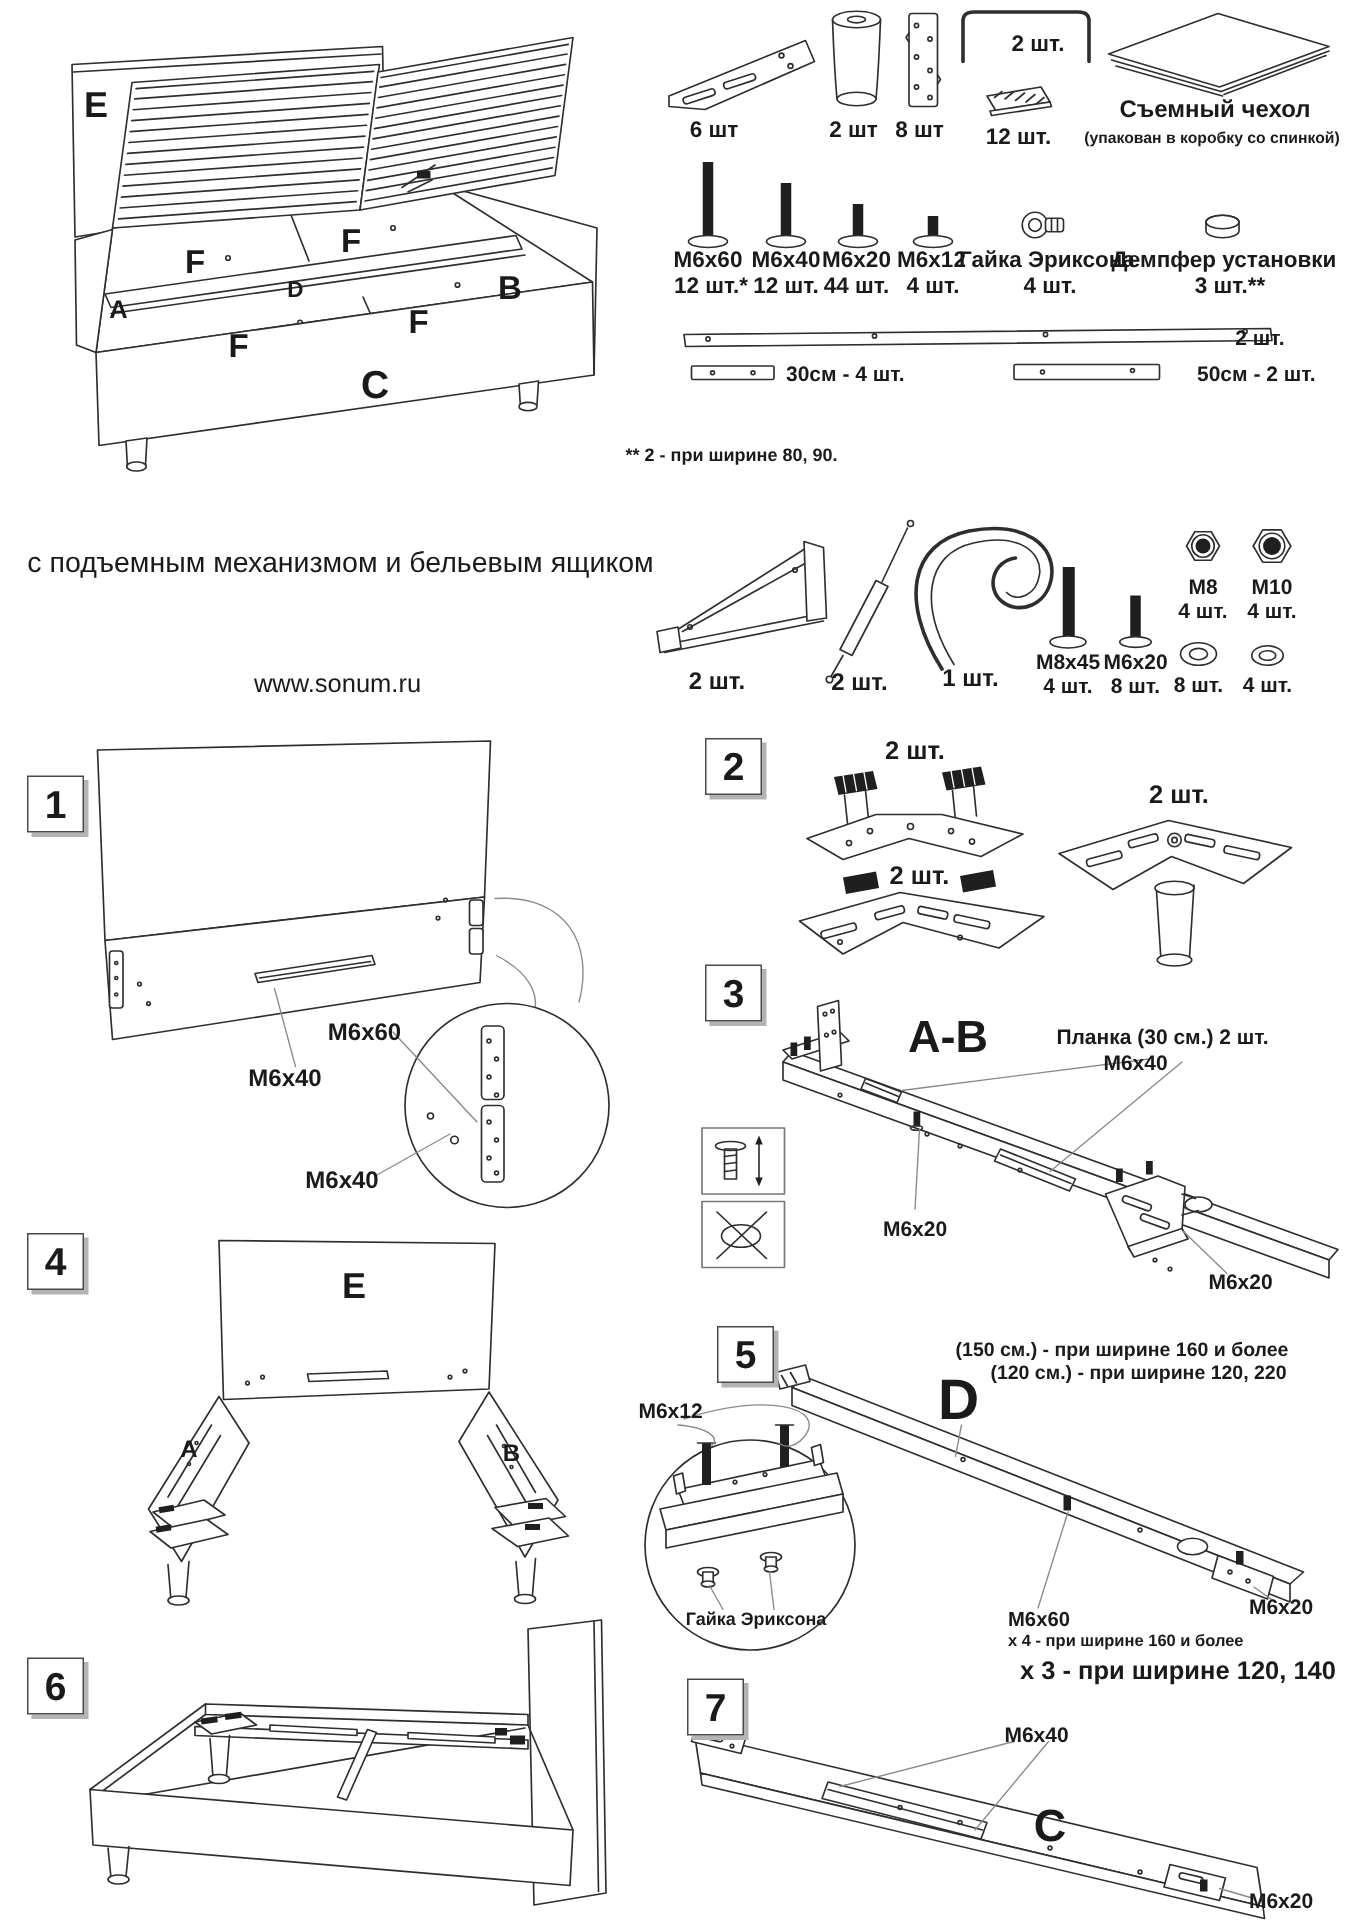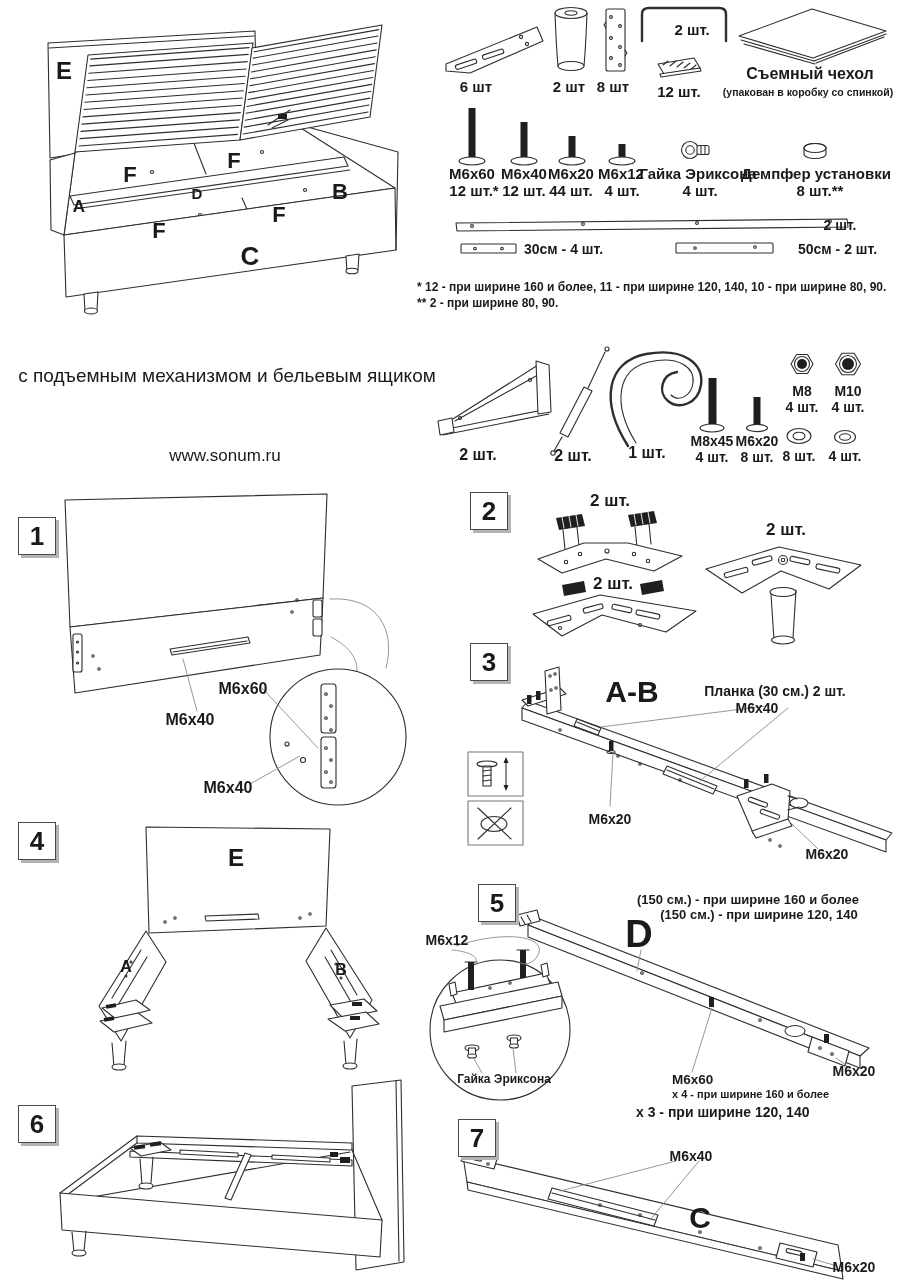--- a/index.html
+++ b/index.html
@@ -503,26 +503,25 @@
 <span class="lbl c" style="left:524px;top:166px;font-size:15px;">M6x40</span>
 <span class="lbl c" style="left:571px;top:166px;font-size:15px;">M6x20</span>
 <span class="lbl c" style="left:621px;top:166px;font-size:15px;">M6x12</span>
 <span class="lbl c" style="left:698px;top:166px;font-size:15px;">Гайка Эриксона</span>
 <span class="lbl c" style="left:816px;top:166px;font-size:15px;">Демпфер установки</span>
 <span class="lbl c" style="left:474px;top:183px;font-size:15px;">12 шт.*</span>
 <span class="lbl c" style="left:524px;top:183px;font-size:15px;">12 шт.</span>
 <span class="lbl c" style="left:571px;top:183px;font-size:15px;">44 шт.</span>
 <span class="lbl c" style="left:622px;top:183px;font-size:15px;">4 шт.</span>
 <span class="lbl c" style="left:700px;top:183px;font-size:15px;">4 шт.</span>
-<span class="lbl c" style="left:820px;top:183px;font-size:15px;">8 шт.**</span>
+<span class="lbl c" style="left:820px;top:183px;font-size:15px;">3 шт.**</span>
 
 <span class="lbl c" style="left:840px;top:218px;font-size:14px;">2 шт.</span>
 <span class="lbl" style="left:524px;top:242px;font-size:14px;">30см - 4 шт.</span>
 <span class="lbl" style="left:781px;top:242px;font-size:14px;margin-left:17px;">50см - 2 шт.</span>
-<span class="lbl" style="left:417px;top:281px;font-size:12px;">* 12 - при ширине 160 и более, 11 - при ширине 120, 140, 10 - при ширине 80, 90.</span>
 <span class="lbl" style="left:417px;top:297px;font-size:12px;">** 2 - при ширине 80, 90.</span>
 
 <span class="lbl c reg" style="left:227px;top:366px;font-size:19px;">с подъемным механизмом и бельевым ящиком</span>
 <span class="lbl c reg" style="left:225px;top:447px;font-size:17px;">www.sonum.ru</span>
 
 <span class="lbl c" style="left:478px;top:447px;font-size:16px;">2 шт.</span>
 <span class="lbl c" style="left:573px;top:448px;font-size:16px;">2 шт.</span>
 <span class="lbl c" style="left:647px;top:445px;font-size:16px;">1 шт.</span>
 <span class="lbl c" style="left:712px;top:434px;font-size:14px;">M8x45</span>
 <span class="lbl c" style="left:712px;top:450px;font-size:14px;">4 шт.</span>
@@ -555,27 +554,27 @@
 <span class="lbl c" style="left:775px;top:684px;font-size:14px;">Планка (30 см.)  2 шт.</span>
 <span class="lbl c" style="left:757px;top:701px;font-size:14px;">M6x40</span>
 <span class="lbl c" style="left:610px;top:812px;font-size:14px;">M6x20</span>
 <span class="lbl c" style="left:827px;top:847px;font-size:14px;">M6x20</span>
 
 <span class="lbl c" style="left:236px;top:845px;font-size:24px;">E</span>
 <span class="lbl c" style="left:126px;top:959px;font-size:16px;">A</span>
 <span class="lbl c" style="left:341px;top:962px;font-size:16px;">B</span>
 
 <span class="lbl c" style="left:748px;top:893px;font-size:13px;">(150 см.) - при ширине 160 и более</span>
-<span class="lbl c" style="left:759px;top:908px;font-size:13px;">(150 см.) - при ширине 120, 140</span>
+<span class="lbl c" style="left:759px;top:908px;font-size:13px;">(120 см.) - при ширине 120, 220</span>
 <span class="lbl c" style="left:639px;top:915px;font-size:38px;">D</span>
 <span class="lbl c" style="left:447px;top:933px;font-size:14px;">M6x12</span>
 <span class="lbl c" style="left:504px;top:1073px;font-size:12px;">Гайка Эриксона</span>
 <span class="lbl c" style="left:854px;top:1064px;font-size:14px;">M6x20</span>
 <span class="lbl" style="left:672px;top:1073px;font-size:13.5px;">M6x60</span>
 <span class="lbl" style="left:672px;top:1089px;font-size:11px;">x 4 - при ширине 160 и более</span>
-<span class="lbl" style="left:636px;top:1105px;font-size:14px;">x 3 - при ширине 120, 140</span>
+<span class="lbl" style="left:680px;top:1105px;font-size:17px;">x 3 - при ширине 120, 140</span>
 
 <span class="lbl c" style="left:691px;top:1149px;font-size:14px;">M6x40</span>
 <span class="lbl c" style="left:555px;top:1292px;font-size:14px;text-align:right;">Планка (50 см.)</span>
 <span class="lbl c" style="left:700px;top:1202px;font-size:30px;">C</span>
 <span class="lbl c" style="left:854px;top:1260px;font-size:14px;">M6x20</span>
 
 </div>
 
 </body></html>

